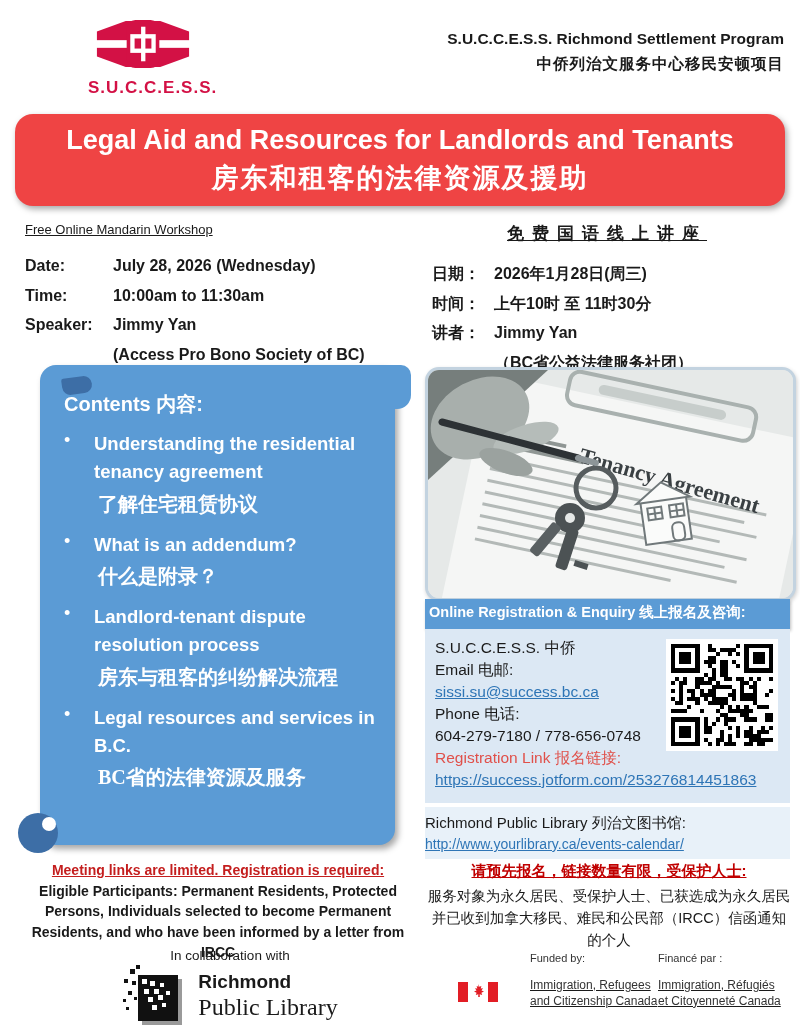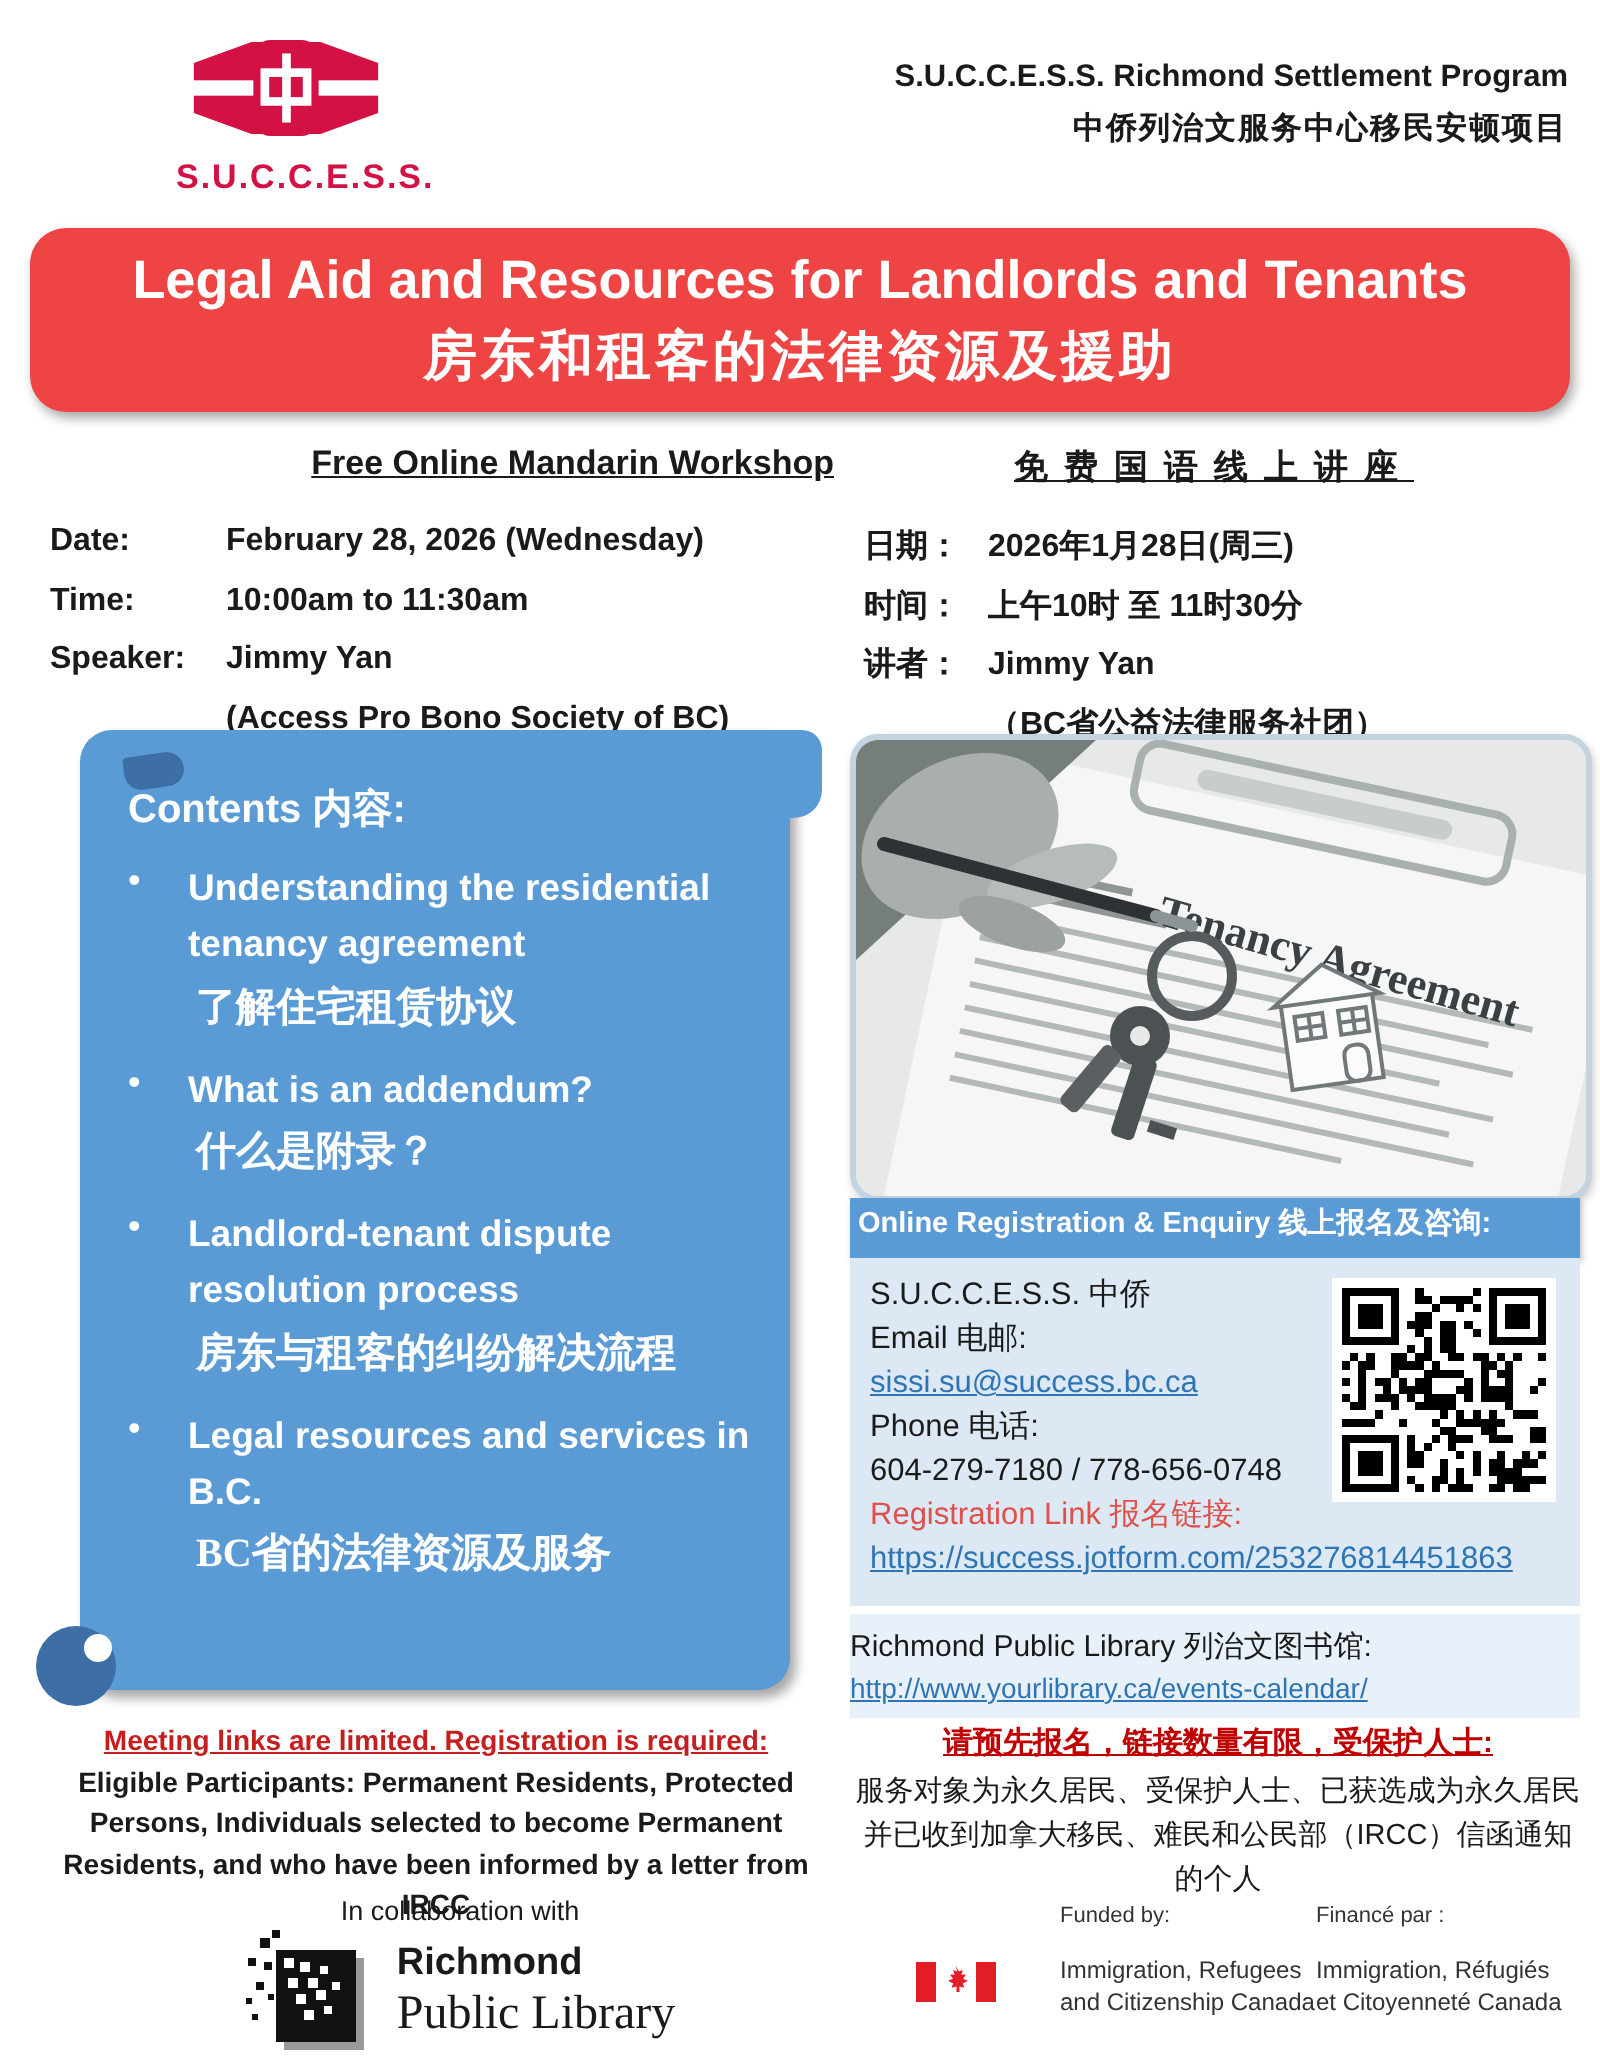--- a/index.html
+++ b/index.html
@@ -15,21 +15,21 @@
 
   
   .banner{position:absolute;left:15px;top:114px;width:770px;height:92px;background:#ef4444;
           border-radius:18px;box-shadow:2px 3px 6px rgba(0,0,0,.35);color:#fff;text-align:center;
           display:flex;flex-direction:column;justify-content:center;gap:4px;}
   .banner .en{font-size:27px;font-weight:bold;}
   .banner .zh{font-size:27px;font-weight:bold;letter-spacing:2px;}
 
   
   .info-en{position:absolute;left:25px;top:222px;width:392px;}
-  .info-en .head{font-size:17px;font-weight:bold;text-decoration:underline;text-align:right;margin-bottom:14px;}
+  .info-en .head{font-size:13px;font-weight:normal;text-decoration:underline;text-align:left;margin-bottom:14px;}
   .row{display:flex;font-size:16px;font-weight:bold;line-height:1.85;}
   .row .lbl{width:88px;flex:none;}
   .row.indent{margin-left:88px;}
   .info-zh{position:absolute;left:432px;top:222px;width:350px;}
   .info-zh .head{font-size:17px;font-weight:bold;text-decoration:underline;text-align:center;
                  letter-spacing:8px;margin-bottom:14px;}
   .zrow{display:flex;font-size:16px;font-weight:bold;line-height:1.85;}
   .zrow .lbl{width:62px;flex:none;}
   .zrow.indent{margin-left:62px;}
 
@@ -83,21 +83,21 @@
   .collab .cap{font-size:13.5px;margin-bottom:2px;}
   .collab .logo-row{display:flex;align-items:center;justify-content:center;gap:16px;}
   .rpl-text{text-align:left;}
   .rpl-text .l1{font-weight:bold;font-size:19px;}
   .rpl-text .l2{font-family:"Liberation Serif",serif;font-size:24px;margin-top:1px;}
 
   
   .funding{position:absolute;left:458px;top:952px;width:340px;}
   .funding .labels{display:flex;font-size:11px;color:#333;margin-bottom:14px;}
   .funding .labels .a{margin-left:72px;width:128px;}
-  .funding .row2{display:flex;align-items:center;}
+  .funding .row2{display:flex;align-items:center;text-decoration:underline;}
   .funding .org{font-size:12px;line-height:1.3;color:#333;width:128px;}
   .funding .org.first{margin-left:14px;}
   .flagbox{width:58px;flex:none;}
 </style>
 </head>
 <body>
 
 <div id="page">
 
   <div class="hdr-logo">
@@ -117,21 +117,21 @@
 
   <div class="banner">
     <div class="en">Legal Aid and Resources for Landlords and Tenants</div>
     <div class="zh">房东和租客的法律资源及援助</div>
   </div>
 
   <div class="info-en">
     <div class="head">Free Online Mandarin Workshop</div>
     <div class="row">
       <span class="lbl">Date:</span>
-      <span>February 28, 2026 (Wednesday)</span>
+      <span>July 28, 2026 (Wednesday)</span>
     </div>
     <div class="row">
       <span class="lbl">Time:</span>
       <span>10:00am to 11:30am</span>
     </div>
     <div class="row">
       <span class="lbl">Speaker:</span>
       <span>Jimmy Yan</span>
     </div>
     <div class="row indent">

